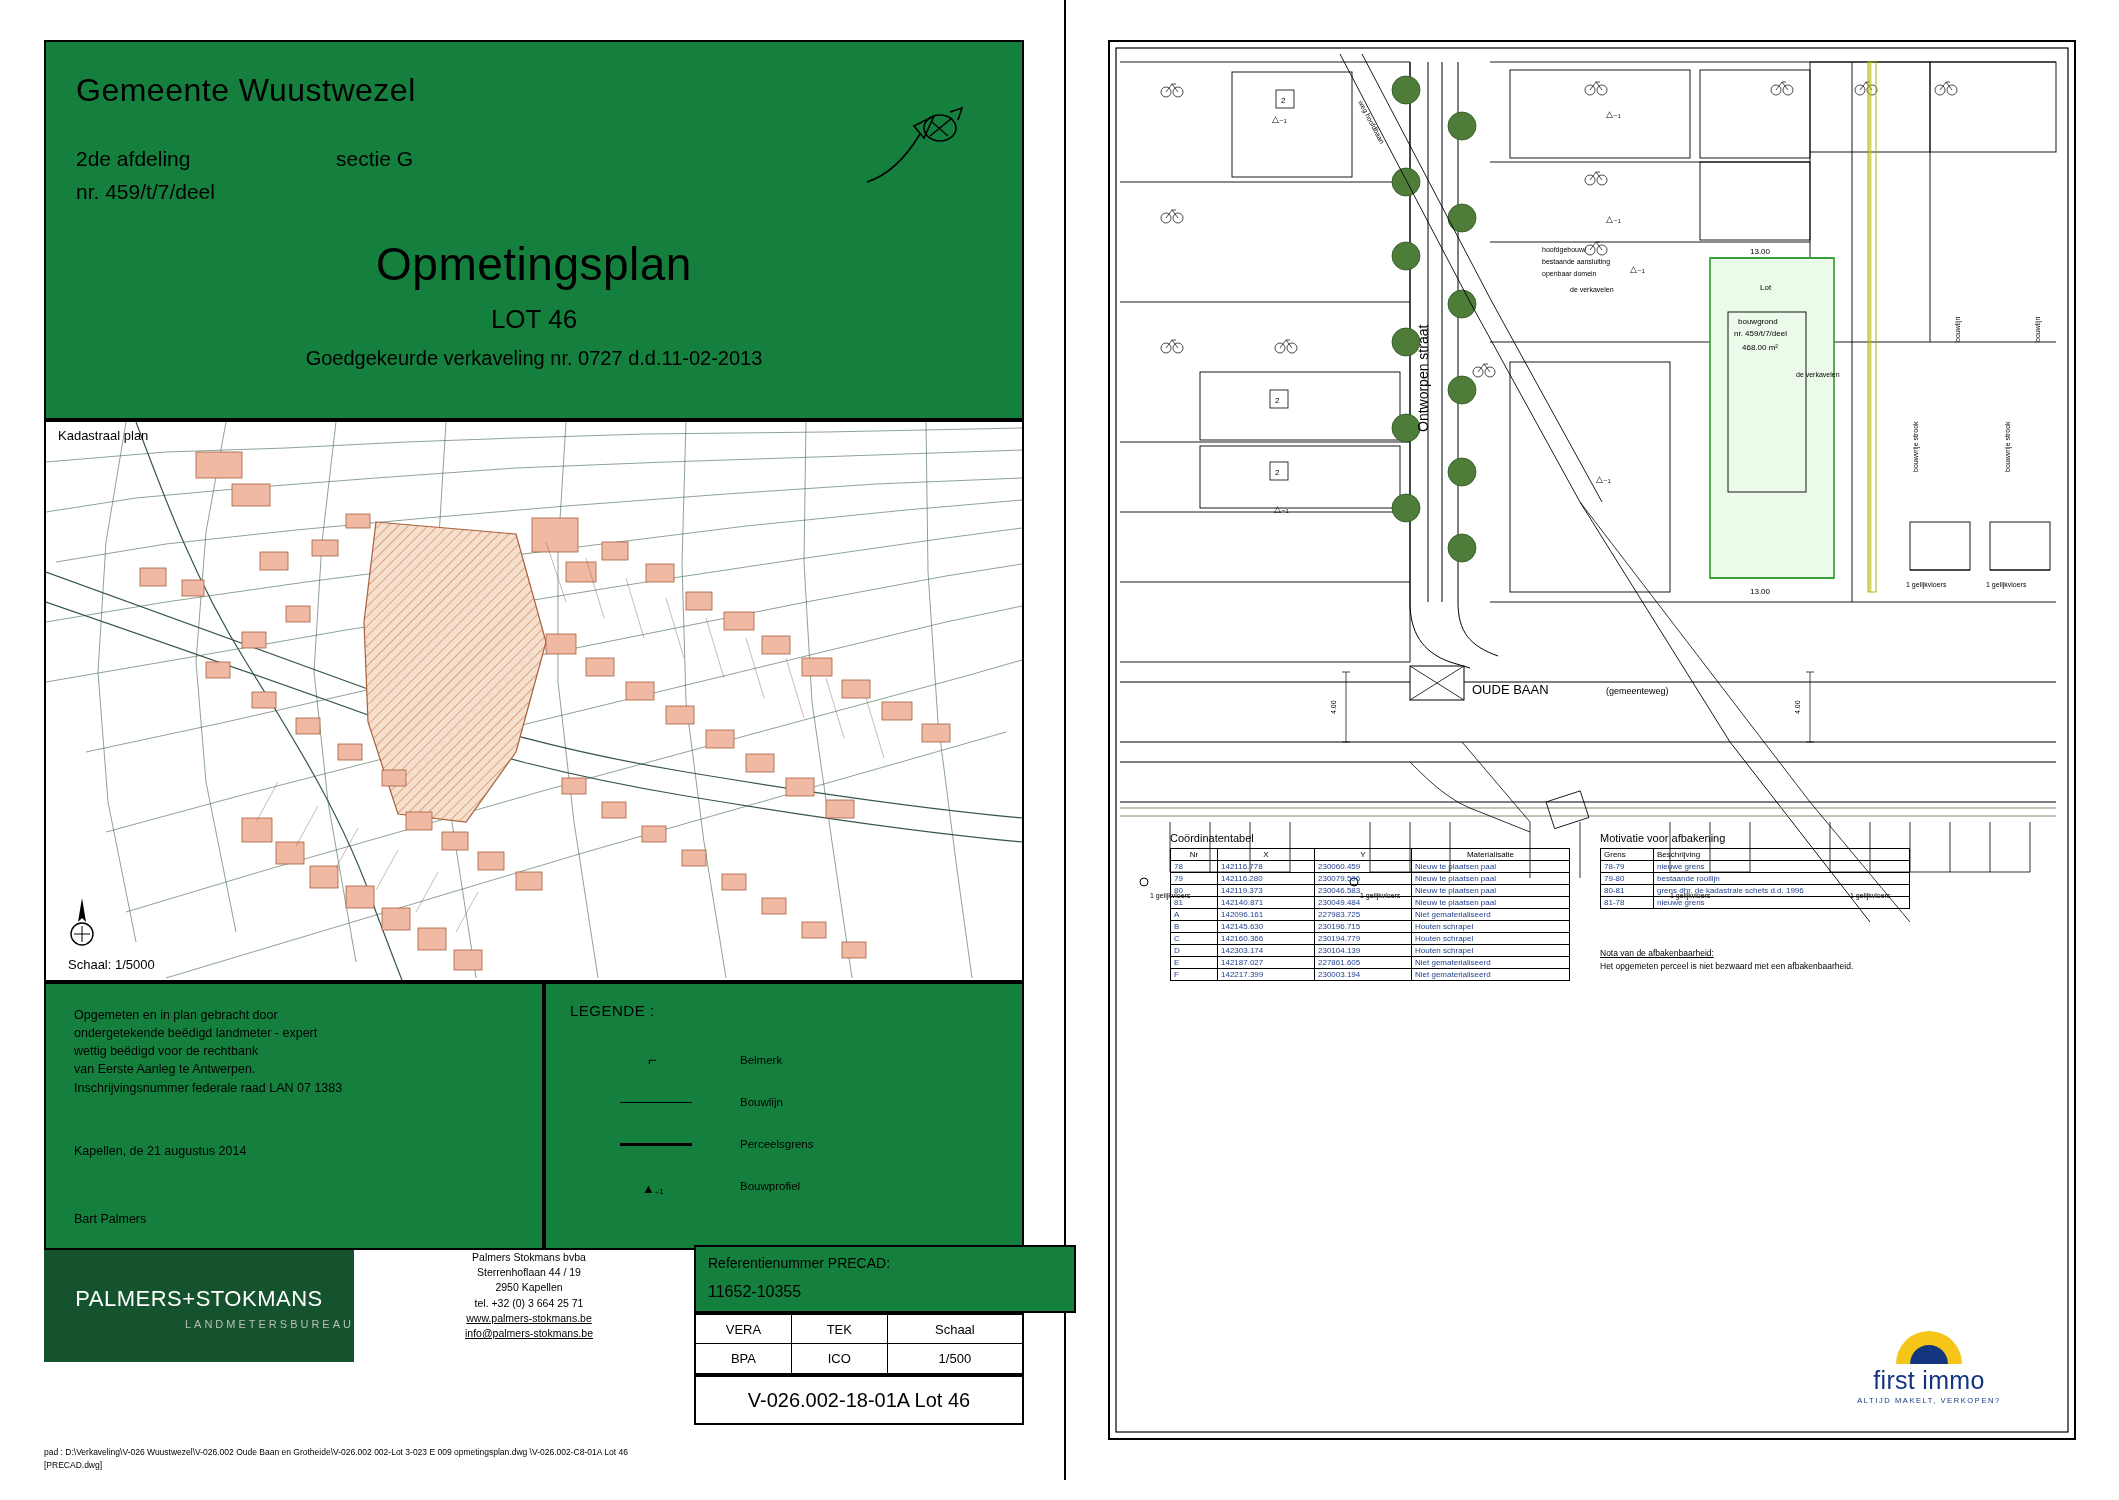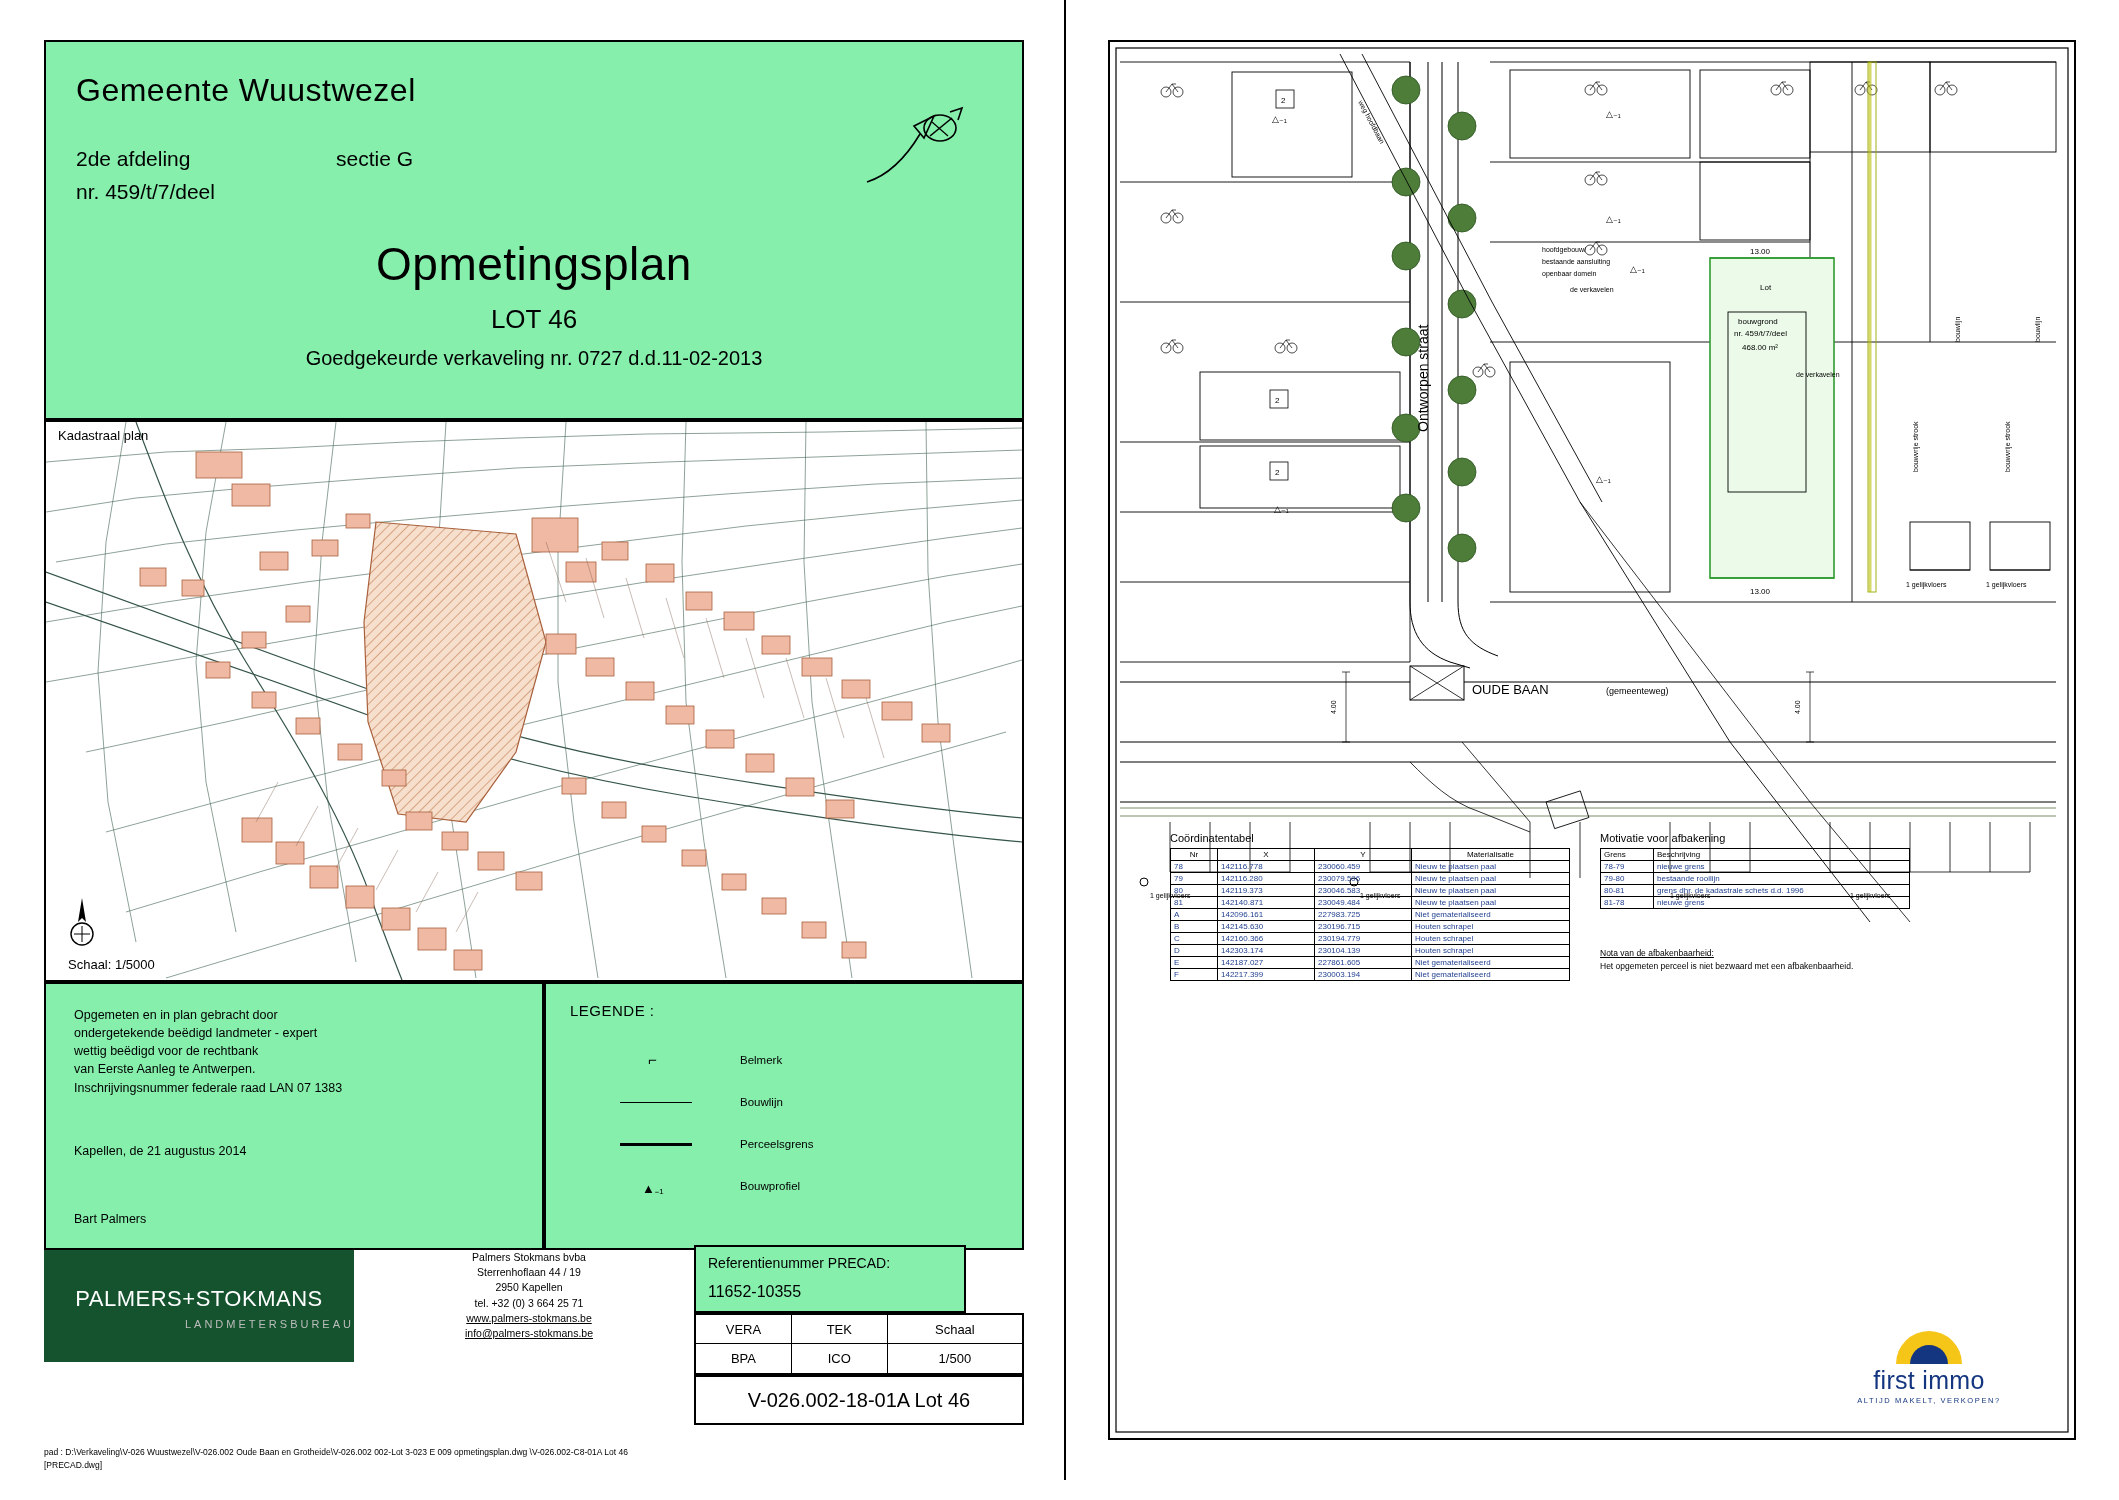--- a/index.html
+++ b/index.html
@@ -37,21 +37,21 @@
     left: 44px;
     top: 40px;
     width: 980px;
     height: 1400px;
   }
 
   .box {
     position: absolute;
     border: 2px solid #000;
     box-sizing: border-box;
-    background: #86efac;
+    background: #15803d;
   }
 
   
   .title-block { left: 0px; top: 0px; width: 980px; height: 380px; }
   .muni {
     position: absolute; left: 30px; top: 30px;
     font-size: 32px; letter-spacing: .5px;
   }
   .afd1 { position: absolute; left: 30px; top: 105px; font-size: 21px; }
   .afd2 { position: absolute; left: 30px; top: 138px; font-size: 21px; }
@@ -116,21 +116,21 @@
   .logo-sub {
     position: absolute; left: 0; right: 0; top: 68px; text-align: right;
     color: #bdbdbd; font-size: 11px; letter-spacing: 3px;
   }
   .addr-box {
     position: absolute; left: 330px; top: 1210px; width: 310px; height: 112px;
     text-align: center; font-size: 10.5px; line-height: 1.45;
   }
   .addr-link { text-decoration: underline; color: #000; display:block; }
 
-  .ref-box { left: 650px; top: 1205px; width: 272px; height: 68px; padding-left: 40px; }
+  .ref-box { left: 650px; top: 1205px; width: 382px; height: 68px; padding-left: 40px; }
   .ref-title { position: absolute; left: 12px; top: 8px; font-size: 14px; }
   .ref-num { position: absolute; left: 12px; top: 36px; font-size: 16px; }
 
   .meta-grid {
     position: absolute; left: 650px; top: 1273px; width: 330px; height: 62px;
     border: 2px solid #000; box-sizing: border-box;
     display: grid; grid-template-columns: 1fr 1fr 1.4fr; grid-template-rows: 1fr 1fr;
     font-size: 13px;
   }
   .meta-grid div {

